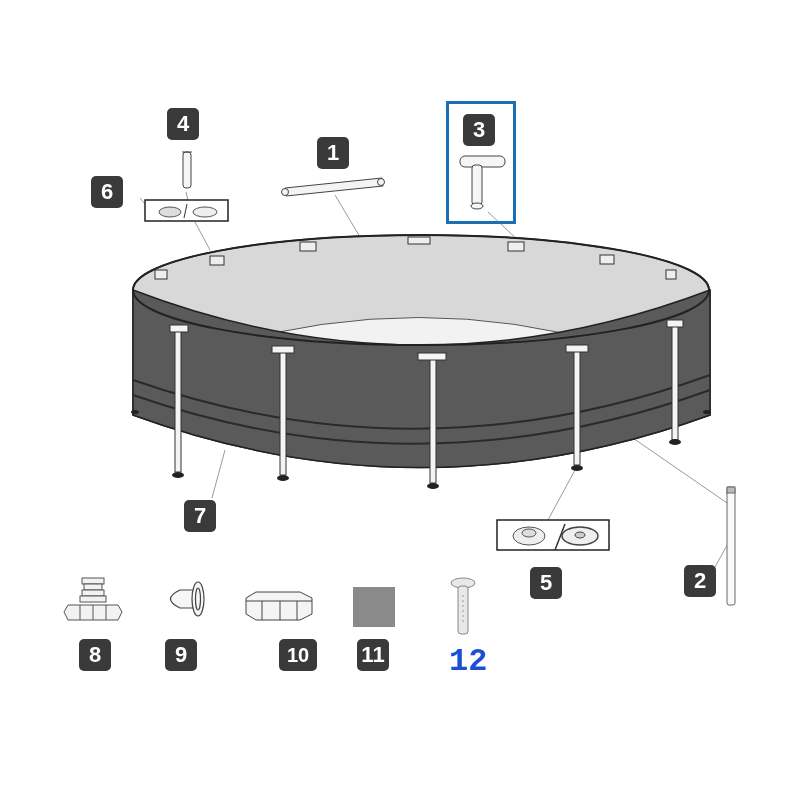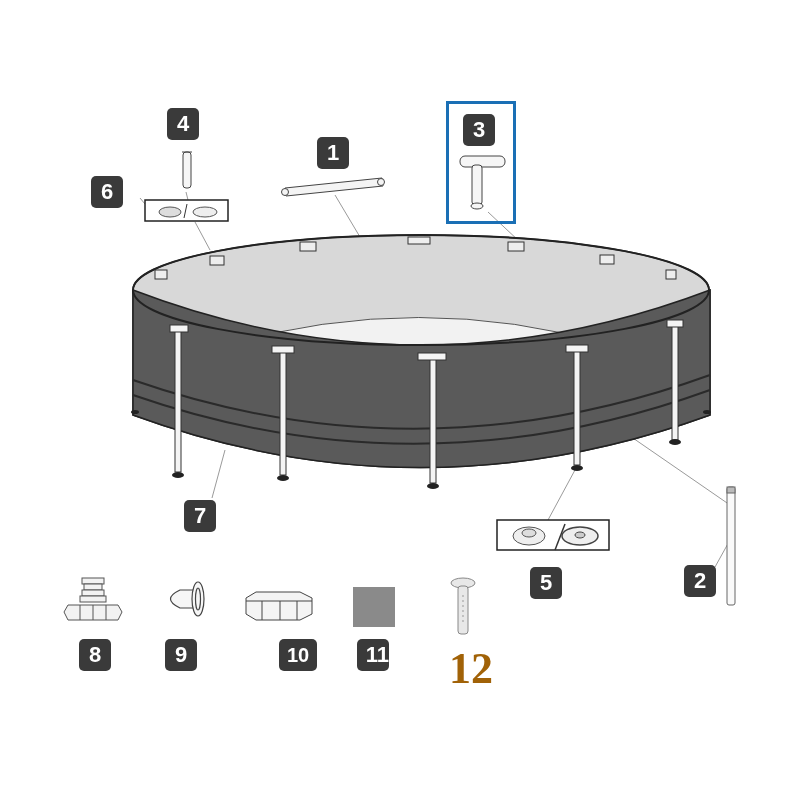--- a/index.html
+++ b/index.html
@@ -4,21 +4,21 @@
 <style>
   html, body { margin:0; padding:0; background:#ffffff; }
   body { width:800px; height:800px; position:relative; overflow:hidden; font-family:"Liberation Sans", sans-serif; }
   .canvas { position:absolute; left:0; top:0; width:800px; height:800px; }
   .badge {
     position:absolute; width:32px; height:32px; background:#3a3a3a; color:#fff;
     border-radius:5px; font-weight:bold; font-size:22px; line-height:32px; text-align:center;
     font-family:"Liberation Sans", sans-serif;
   }
   .badge.wide { width:38px; font-size:20px;margin-left:20px; }
-  .plain-num { position:absolute; font-weight:bold; font-size:44px; color:#a16207; font-family:Liberation Serif, serif; }
+  .plain-num { position:absolute; font-weight:bold; font-size:32px; color:#1d4ed8; font-family:Liberation Mono, monospace; }
   .highlight { position:absolute; border:3px solid #1a6fb5; box-sizing:border-box; }
 </style>
 </head>
 <body>
 
 <div class="canvas">
   <svg width="800" height="800" viewBox="0 0 800 800">
 
     <g stroke="#9a9a9a" stroke-width="1" fill="none">
       <line x1="335" y1="195" x2="360" y2="237"></line>
@@ -163,15 +163,15 @@
   <div class="badge" style="left:317px; top:137px;">1</div>
   <div class="badge" style="left:684px; top:565px;">2</div>
   <div class="badge" style="left:463px; top:114px;">3</div>
   <div class="badge" style="left:167px; top:108px;">4</div>
   <div class="badge" style="left:530px; top:567px;">5</div>
   <div class="badge" style="left:91px; top:176px;">6</div>
   <div class="badge" style="left:184px; top:500px;">7</div>
   <div class="badge" style="left:79px; top:639px;">8</div>
   <div class="badge" style="left:165px; top:639px;">9</div>
   <div class="badge wide" style="left:259px; top:639px;">10</div>
-  <div class="badge" style="left:357px; top:639px;text-align:right;">11</div>
+  <div class="badge" style="left:357px; top:639px;">11</div>
   <div class="plain-num" style="left:449px; top:643px;">12</div>
 </div>
 
 </body></html>

